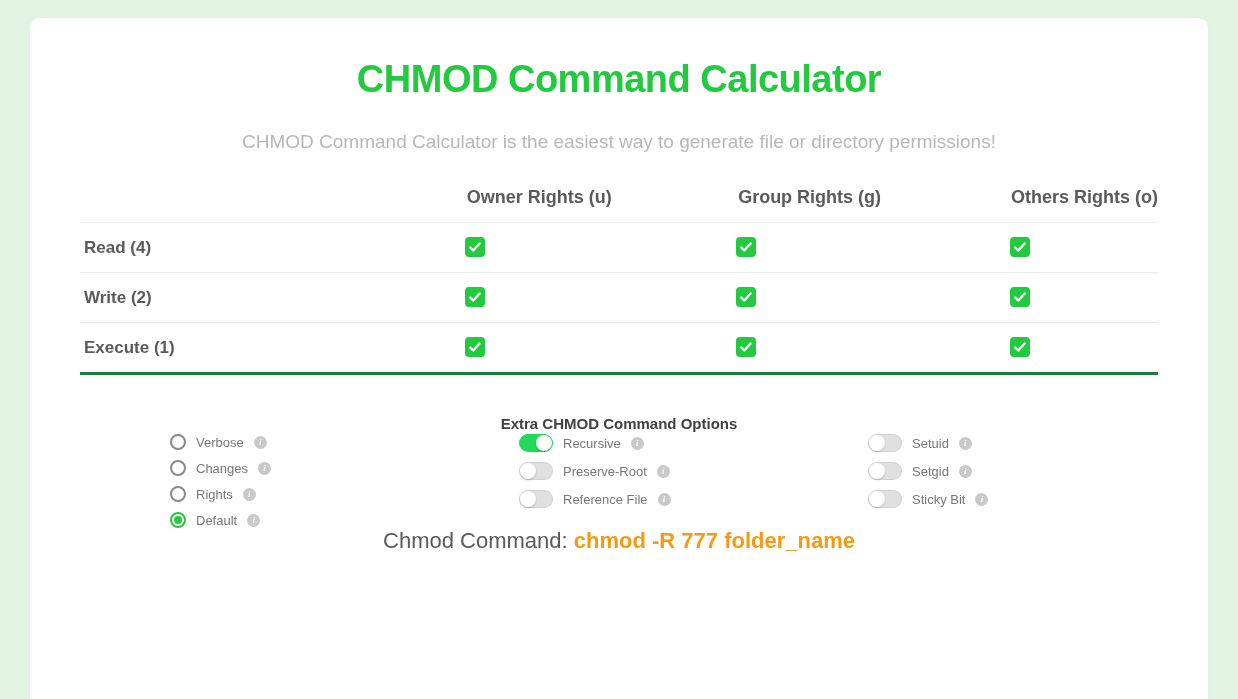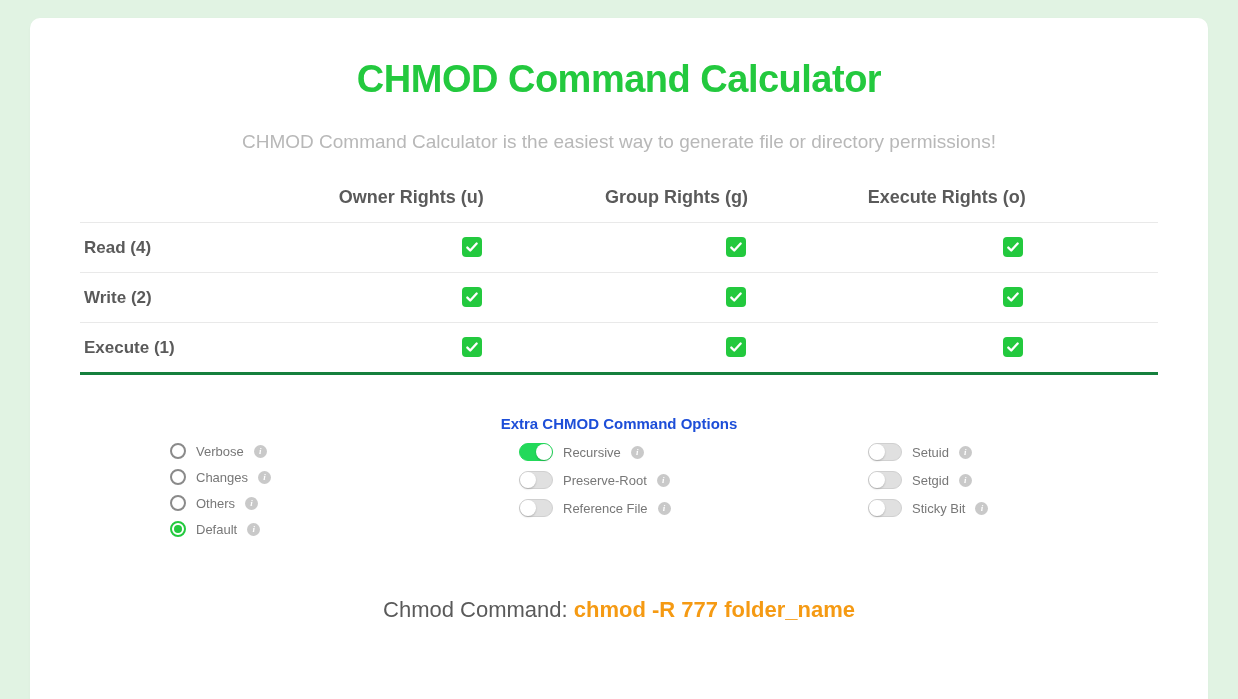--- a/index.html
+++ b/index.html
@@ -29,21 +29,21 @@
     font-size: 19px;
     margin-top: 30px;
     margin-bottom: 22px;
     font-weight: 400;
   }
   table {
     width: 100%;
     border-collapse: collapse;
   }
   thead th {
-    text-align: left;
+    text-align: right;
     color: #5a5a5a;
     font-size: 18px;
     font-weight: 600;
     padding: 12px 0 14px 0;
   }
   thead th:first-child { text-align: left; width: 24%; }
   tbody td {
     text-align: center;
     padding: 14px 0;
     border-top: 1px solid #e9e9e9;
@@ -62,25 +62,25 @@
     width: 20px; height: 20px;
     background: #23c93e;
     border-radius: 4px;
     align-items: center;
     justify-content: center;
   }
   .check svg { width: 14px; height: 14px; }
 
   .extra-heading {
     text-align: center;
-    color: #1d4ed8;
+    color: #404040;
     font-weight: 700;
     font-size: 15px;
     margin-top: 40px;
-    margin-bottom: 11px;
+    margin-bottom: 2px;
   }
 
   .options-row {
     display: flex;
     justify-content: space-between;
     padding: 0 90px;
   }
   .opt-col {
     display: flex;
     flex-direction: column;
@@ -146,21 +146,20 @@
     font-weight: 700;
     display: inline-flex;
     align-items: center;
     justify-content: center;
     font-style: italic;
     font-family: Georgia, serif;
   }
 
   .result {
     text-align: center;
-    margin-top: 60px;
     font-size: 22px;
     color: #5a5a5a;
   }
   .result .cmd {
     color: #f59a13;
     font-weight: 700;
   }
 </style>
 </head>
 <body>
@@ -168,21 +167,21 @@
 <div class="card">
   <h1>CHMOD Command Calculator</h1>
   <p class="subtitle">CHMOD Command Calculator is the easiest way to generate file or directory permissions!</p>
 
   <table>
     <thead>
       <tr>
         <th></th>
         <th>Owner Rights (u)</th>
         <th>Group Rights (g)</th>
-        <th>Execute Rights (o)</th>
+        <th>Others Rights (o)</th>
       </tr>
     </thead>
     <tbody id="perm-body">
         <tr>
           <td>Read (4)</td>
           <td><span class="check">
               <svg viewBox="0 0 24 24" fill="none" stroke="#fff" stroke-width="4" stroke-linecap="round" stroke-linejoin="round">
                 <polyline points="4 13 9 18 20 6"></polyline>
               </svg>
             </span></td>
@@ -245,21 +244,21 @@
           <span class="label">Verbose</span>
           <span class="info-icon">i</span>
         </div>
         <div class="opt-item">
           <span class="radio"></span>
           <span class="label">Changes</span>
           <span class="info-icon">i</span>
         </div>
         <div class="opt-item">
           <span class="radio"></span>
-          <span class="label">Others</span>
+          <span class="label">Rights</span>
           <span class="info-icon">i</span>
         </div>
         <div class="opt-item">
           <span class="radio checked"></span>
           <span class="label">Default</span>
           <span class="info-icon">i</span>
         </div>
       </div>
     <div class="opt-col" id="col2">
         <div class="opt-item">

